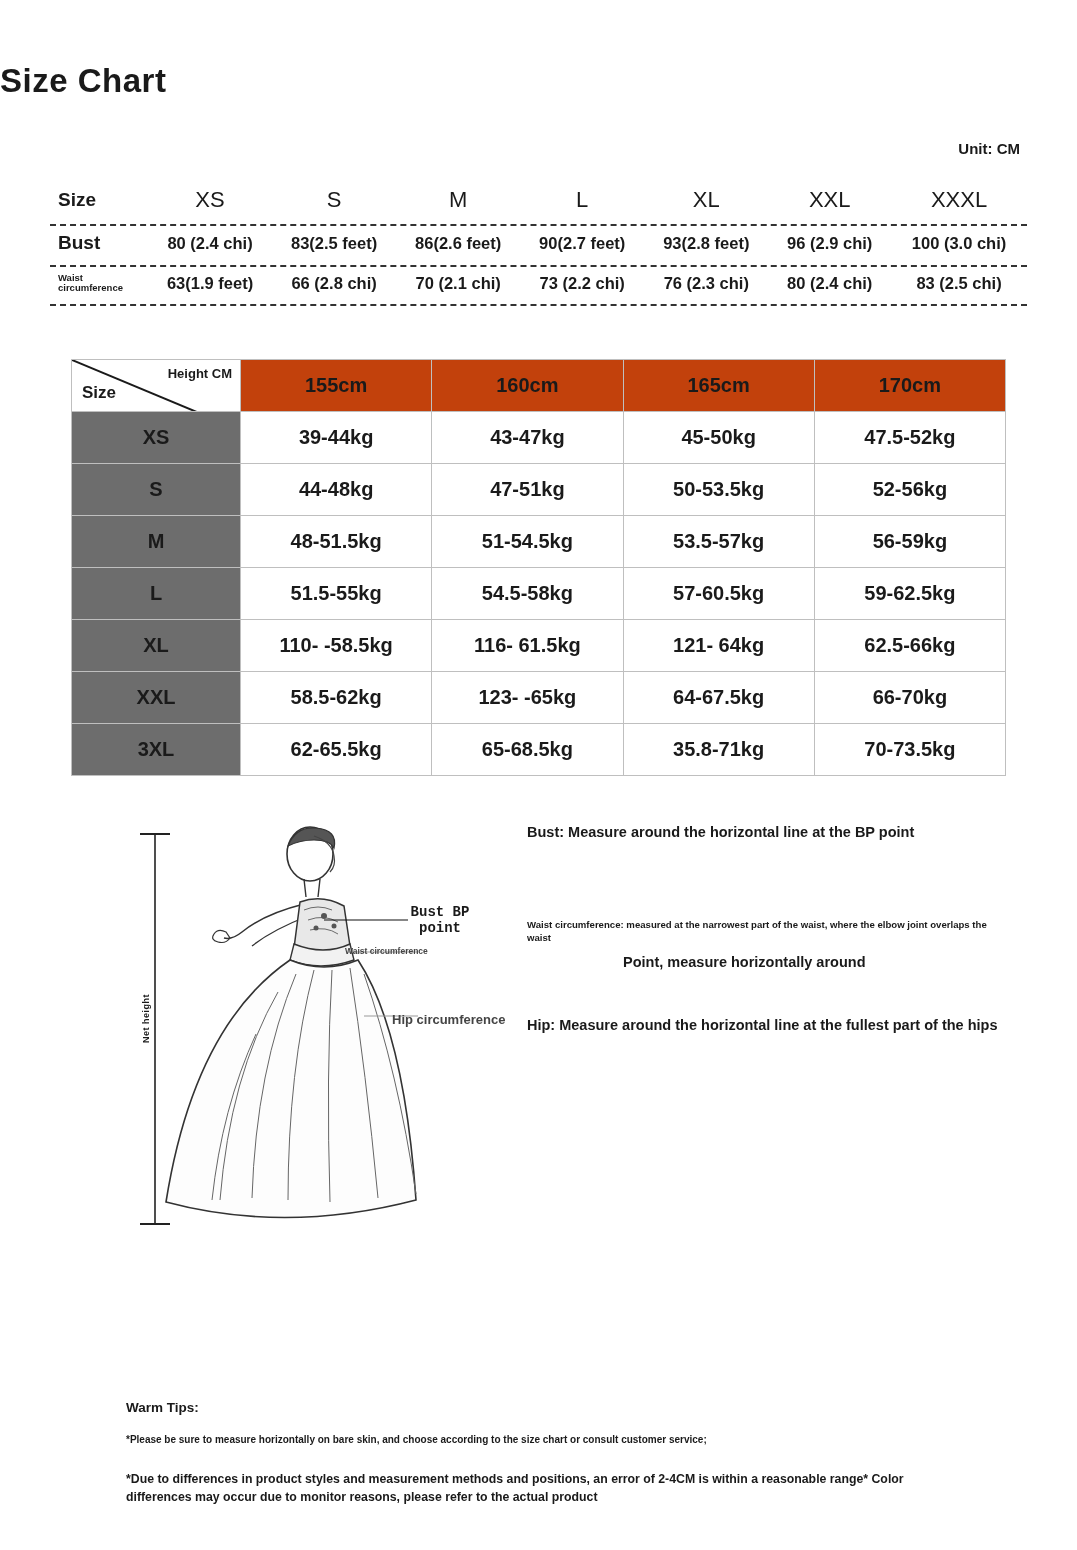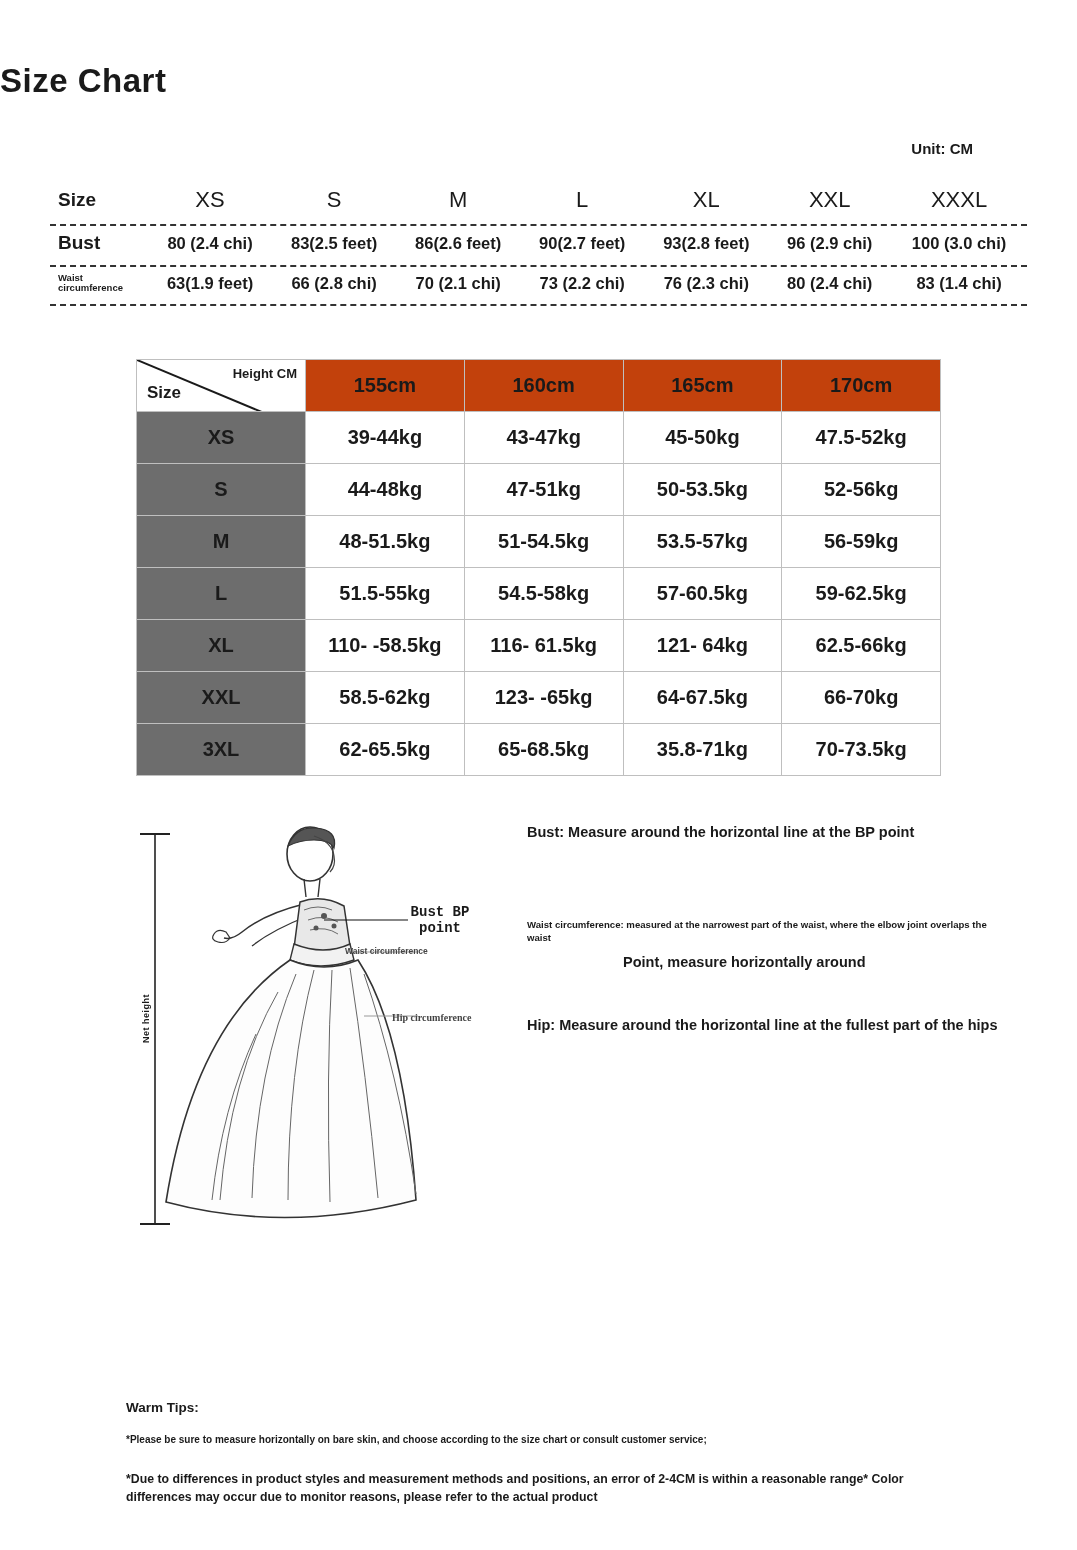--- a/index.html
+++ b/index.html
@@ -20,21 +20,21 @@
   .title {
     text-align: left;
     font-size: 33px;
     font-weight: bold;
     letter-spacing: 0.5px;
     margin-top: 62px;
   }
 
   .unit-line {
     text-align: right;
-    padding-right: 104px;
+    padding-right: 57px;
     margin-top: 40px;
     font-size: 15px;
     font-weight: bold;
   }
 
   
   .top-table {
     margin: 24px 50px 0 50px;
     width: 977px;
     border-collapse: collapse;
@@ -76,21 +76,21 @@
   }
   .dashed {
     border-top: 2px dashed #333;
     height: 0;
     width: 100%;
   }
 
   
   .grid-wrap {
     margin: 52px auto 0 auto;
-    width: 805px;
+    width: 935px;
   }
   table.grid {
     border-collapse: collapse;
     width: 100%;
     table-layout: fixed;
   }
   table.grid td, table.grid th {
     border: 1px solid #bfbfbf;
     height: 49px;
     text-align: center;
@@ -178,23 +178,22 @@
   }
   .callout.waist {
     left: 345px;
     top: 122px;
     font-size: 8.5px;
     color: #444;
   }
   .callout.hip {
     left: 392px;
     top: 188px;
-    font-size: 10px;
+    font-size: 13px;
     color: #444;
-    font-family: Liberation Serif, serif;
   }
 
   .desc {
     position: absolute;
     left: 527px;
     width: 480px;
   }
   .desc .d1 {
     top: 0;
     position: absolute;
@@ -286,21 +285,21 @@
         </td>
       </tr>
   <tr>
     <td class="rowlabel small">Waist circumference</td>
     <td class="val">63(1.9 feet)</td>
     <td class="val">66 (2.8 chi)</td>
     <td class="val">70 (2.1 chi)</td>
     <td class="val">73 (2.2 chi)</td>
     <td class="val">76 (2.3 chi)</td>
     <td class="val">80 (2.4 chi)</td>
-    <td class="val">83 (1.4 chi)</td>
+    <td class="val">83 (2.5 chi)</td>
   </tr>
   <tr class="dash-row">
         <td colspan="8">
           <div class="dashed"></div>
         </td>
       </tr>
 </tbody>
   </table>
 
 <div class="grid-wrap">

